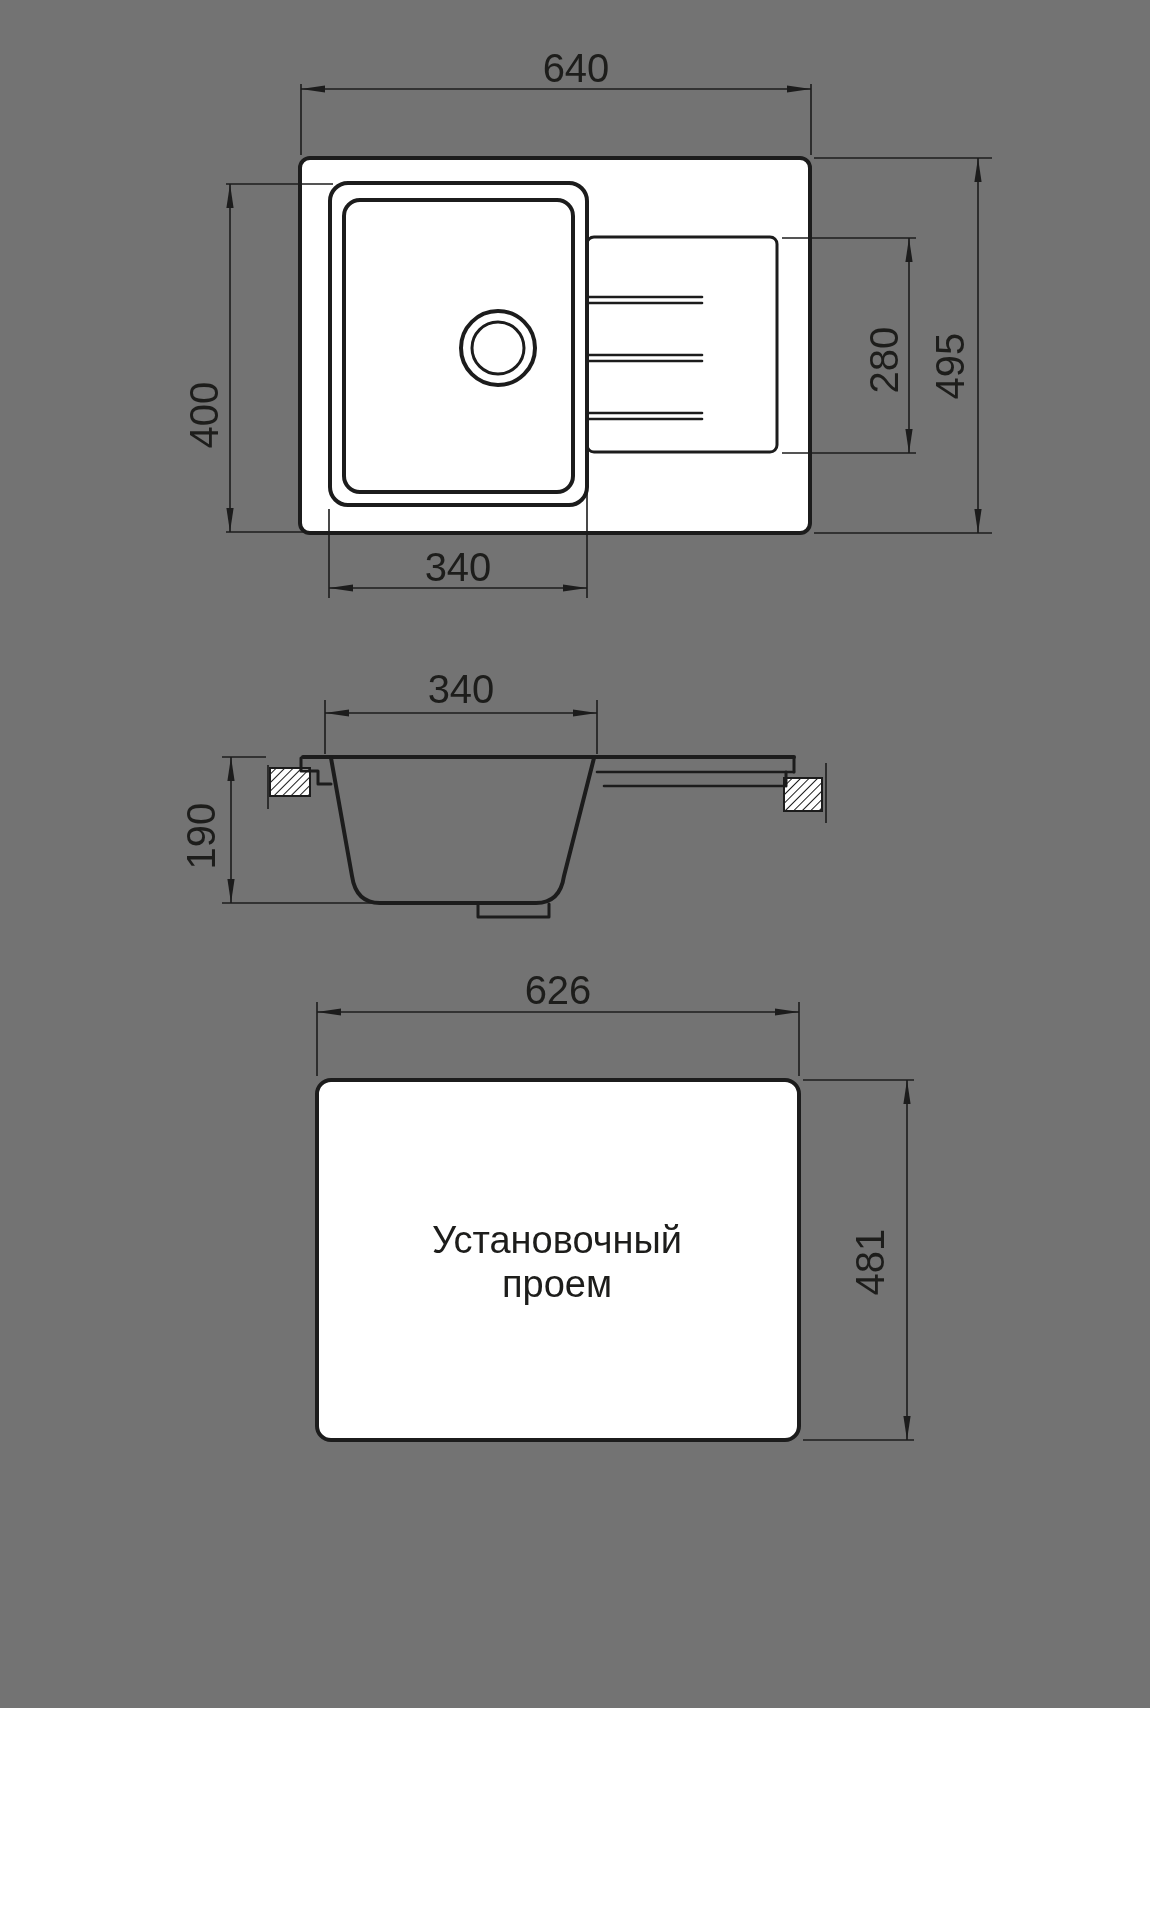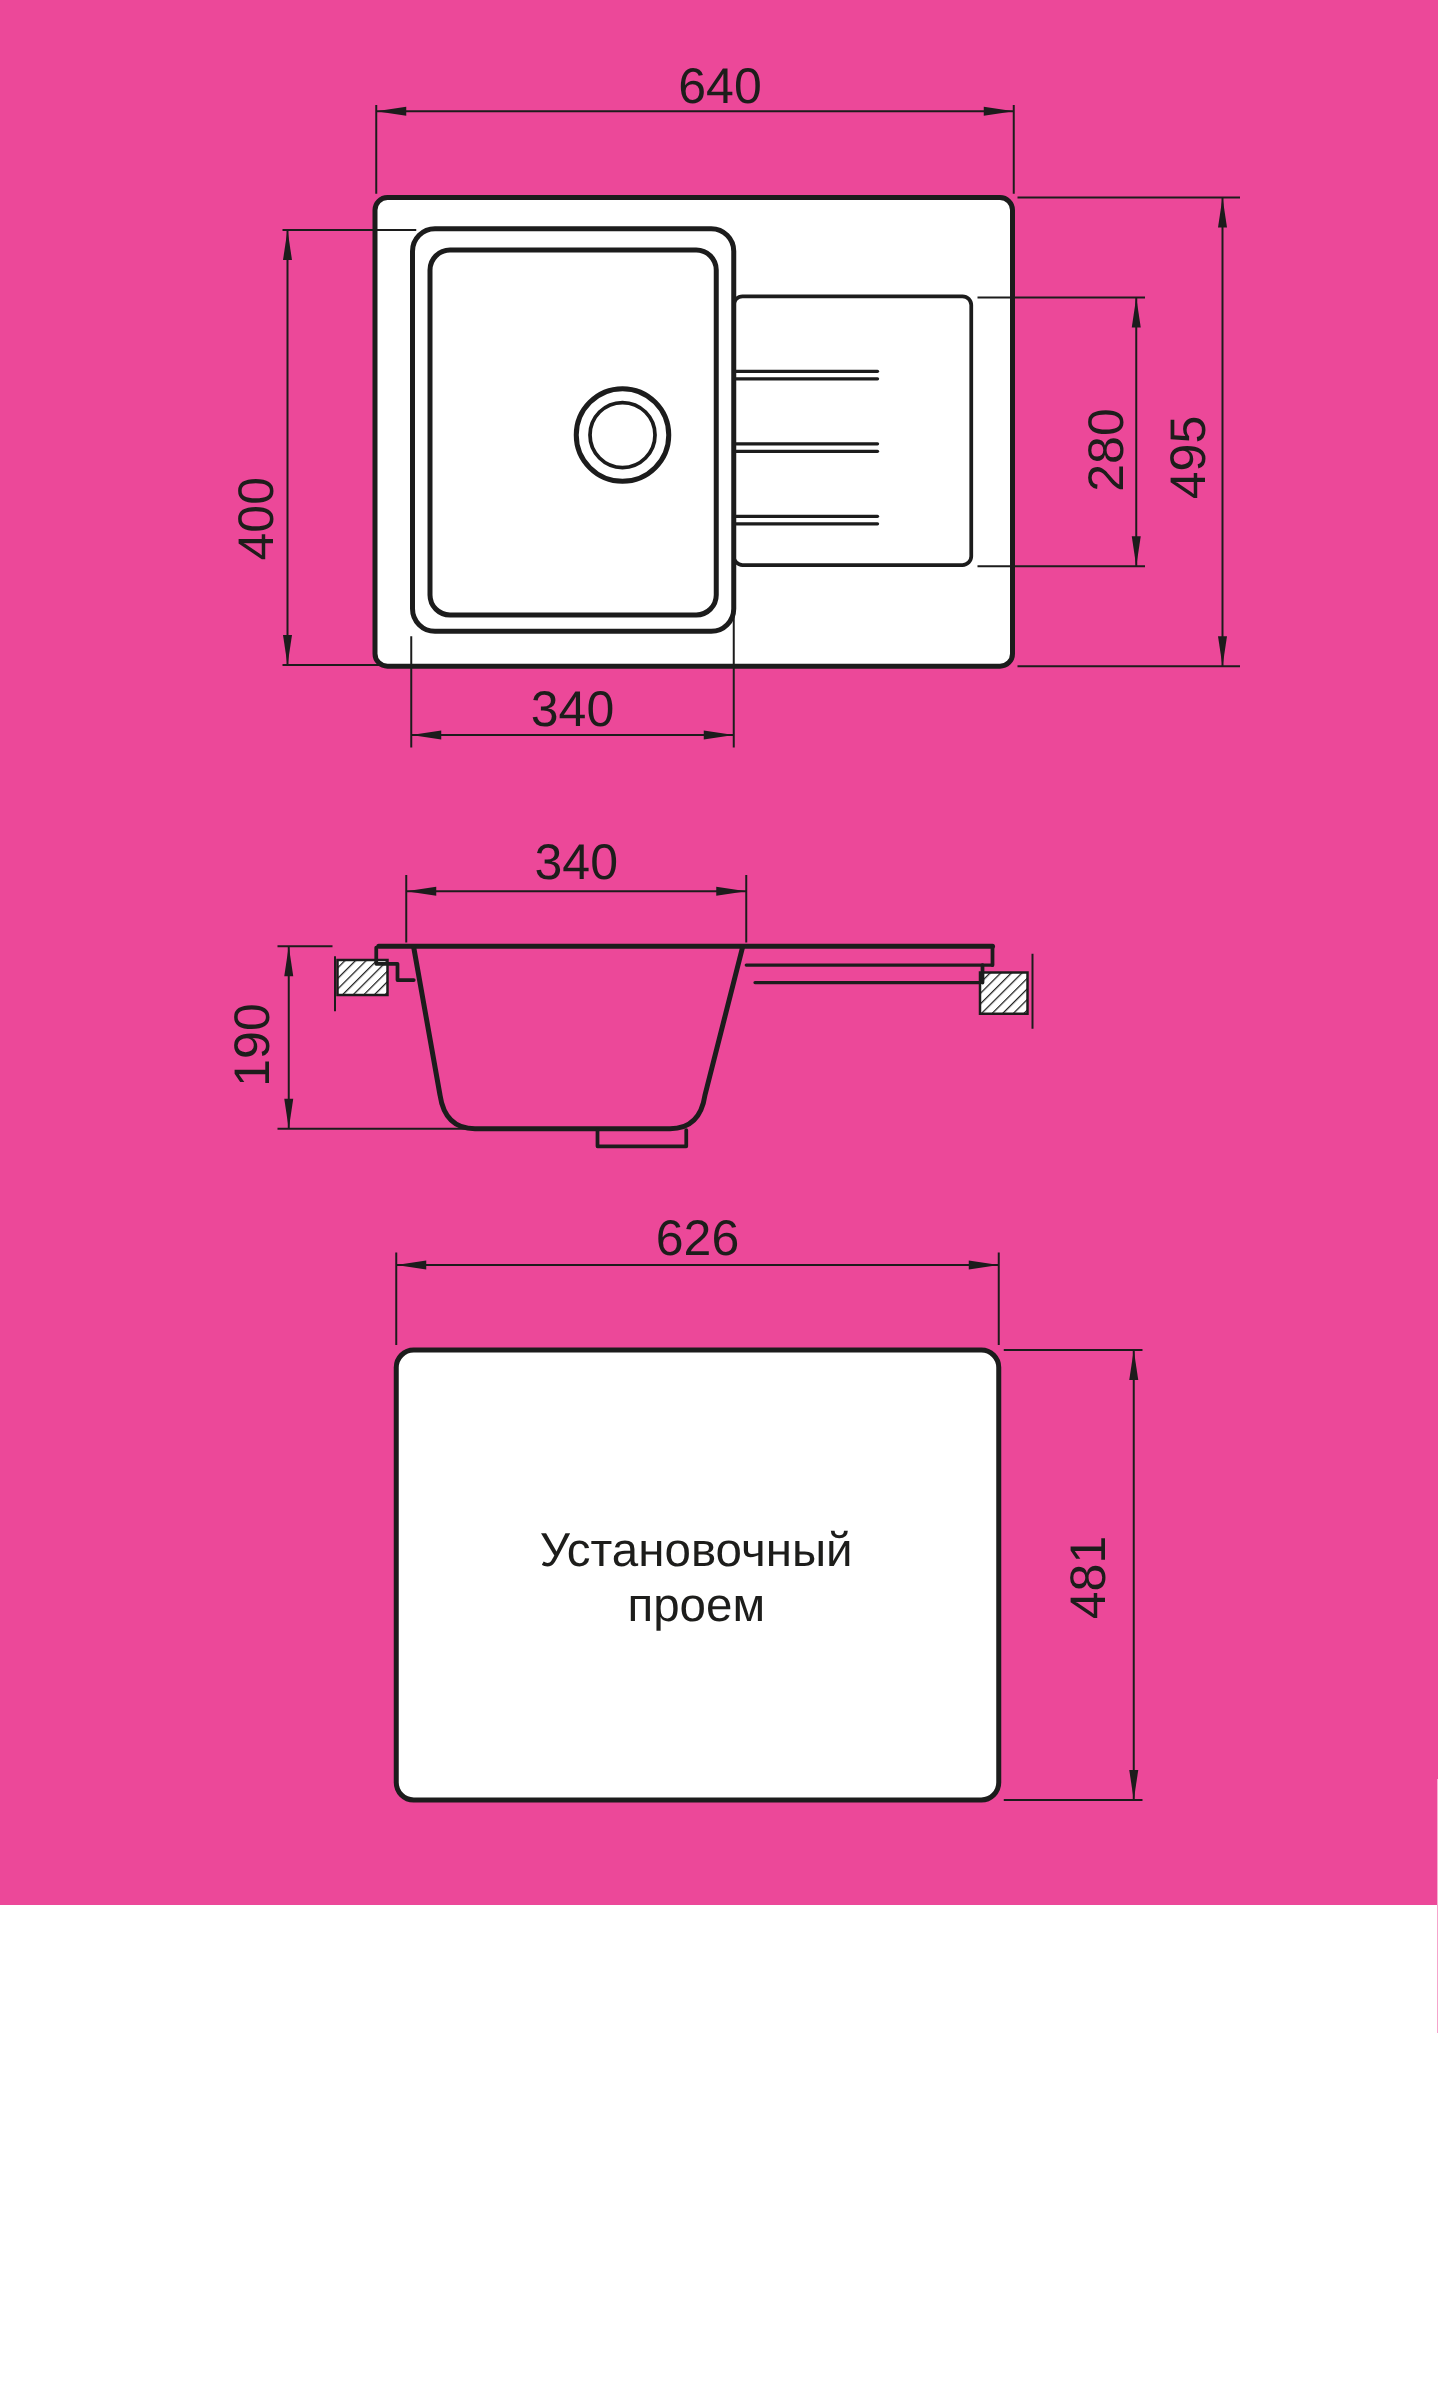--- a/index.html
+++ b/index.html
@@ -2,22 +2,22 @@
 <html><head>
 <meta charset="utf-8">
 <style>
   html, body {
     margin: 0;
     padding: 0;
     background: #ffffff;
   }
   .page {
     width: 1150px;
-    height: 1524px;
-    background: #ec4899;
+    height: 1708px;
+    background: #737373;
     position: relative;
     overflow: hidden;
     text-align: right;
   }
   svg { display: block; }
   .s4 { fill: none; stroke: #1c1c1c; stroke-width: 4;   stroke-linecap: round; stroke-linejoin: round; }
   .s3 { fill: none; stroke: #1c1c1c; stroke-width: 3;   stroke-linecap: round; stroke-linejoin: round; }
   .s2 { fill: none; stroke: #1c1c1c; stroke-width: 2.6; stroke-linecap: round; stroke-linejoin: round; }
   .thin { fill: none; stroke: #1c1c1c; stroke-width: 1.6; }
   .fillwhite { fill: #ffffff; }

